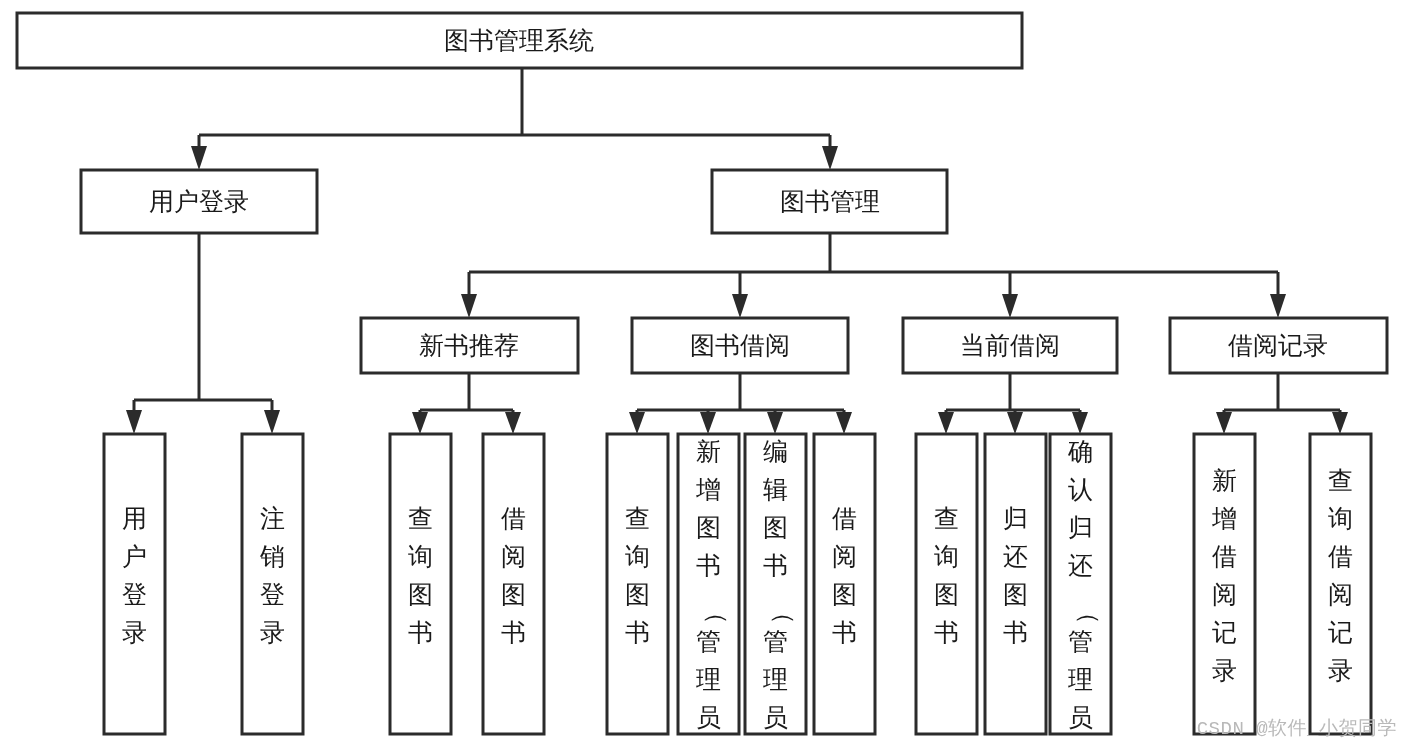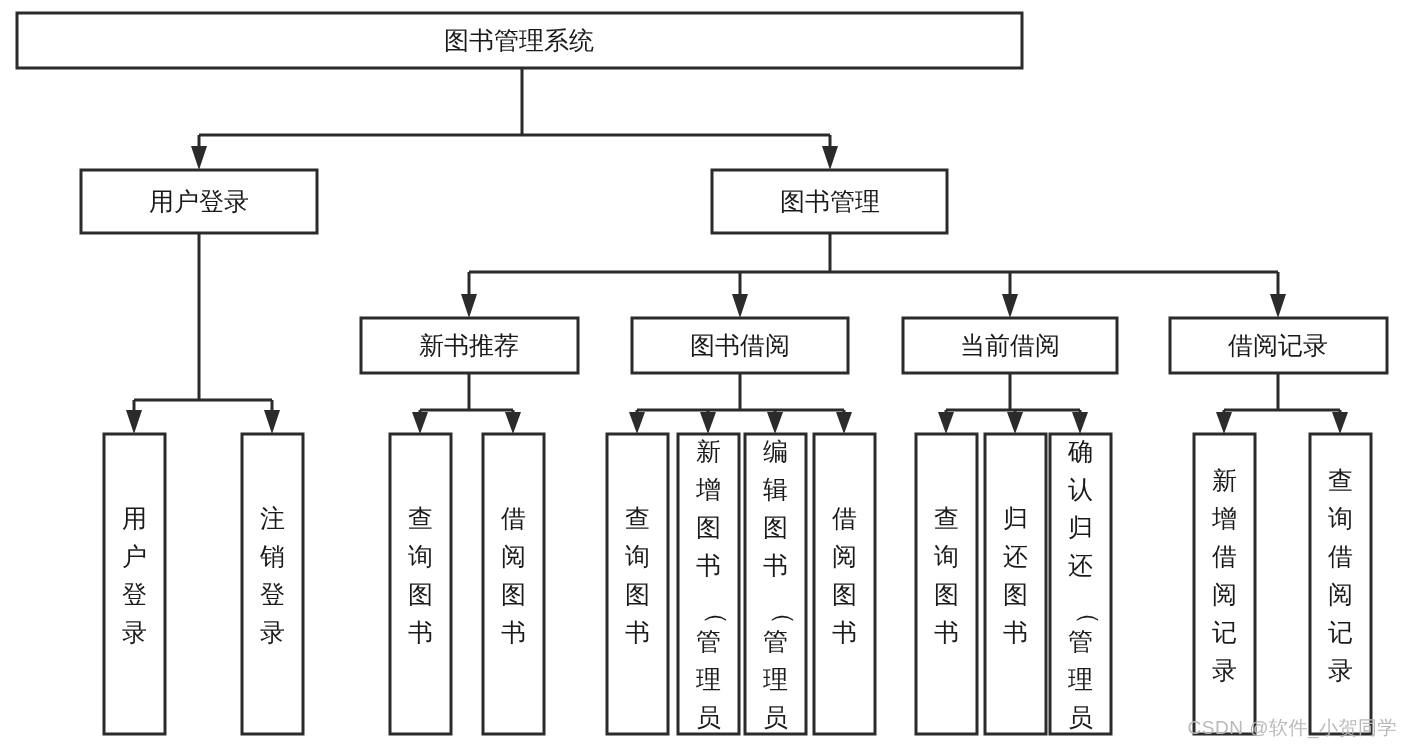--- a/index.html
+++ b/index.html
@@ -50,21 +50,21 @@
     fill: none;
   }
   .arrow-head {
     fill: #2b2b2b;
     stroke: none;
   }
   .watermark {
     position: absolute;
     right: 8px;
     bottom: 6px;
-    font-family: Liberation Sans, sans-serif;
+    font-family: Liberation Mono, monospace;
     font-size: 19px;
     color: #b9b9b9;
     white-space: nowrap;
     letter-spacing: 0.5px;
     text-align: right;
   }
 </style>
 </head>
 <body>
 

